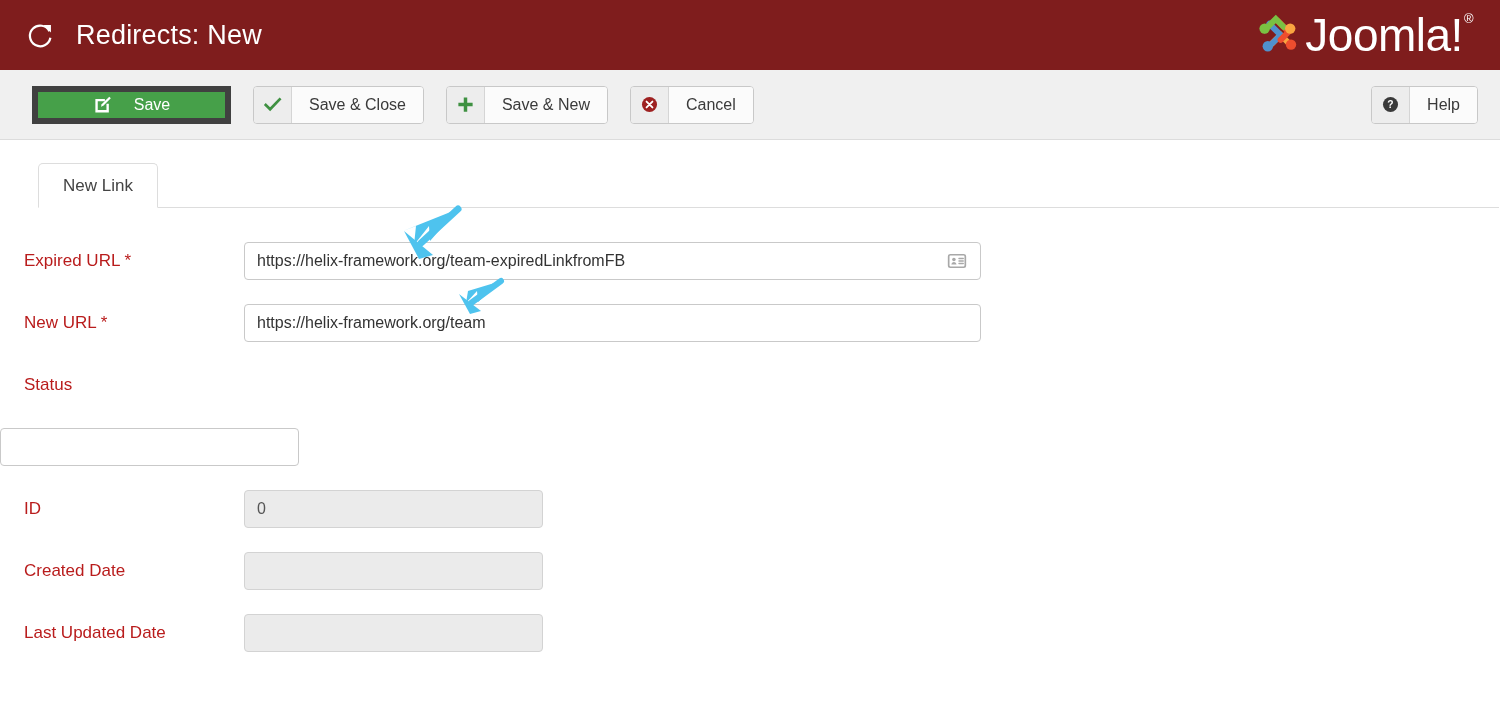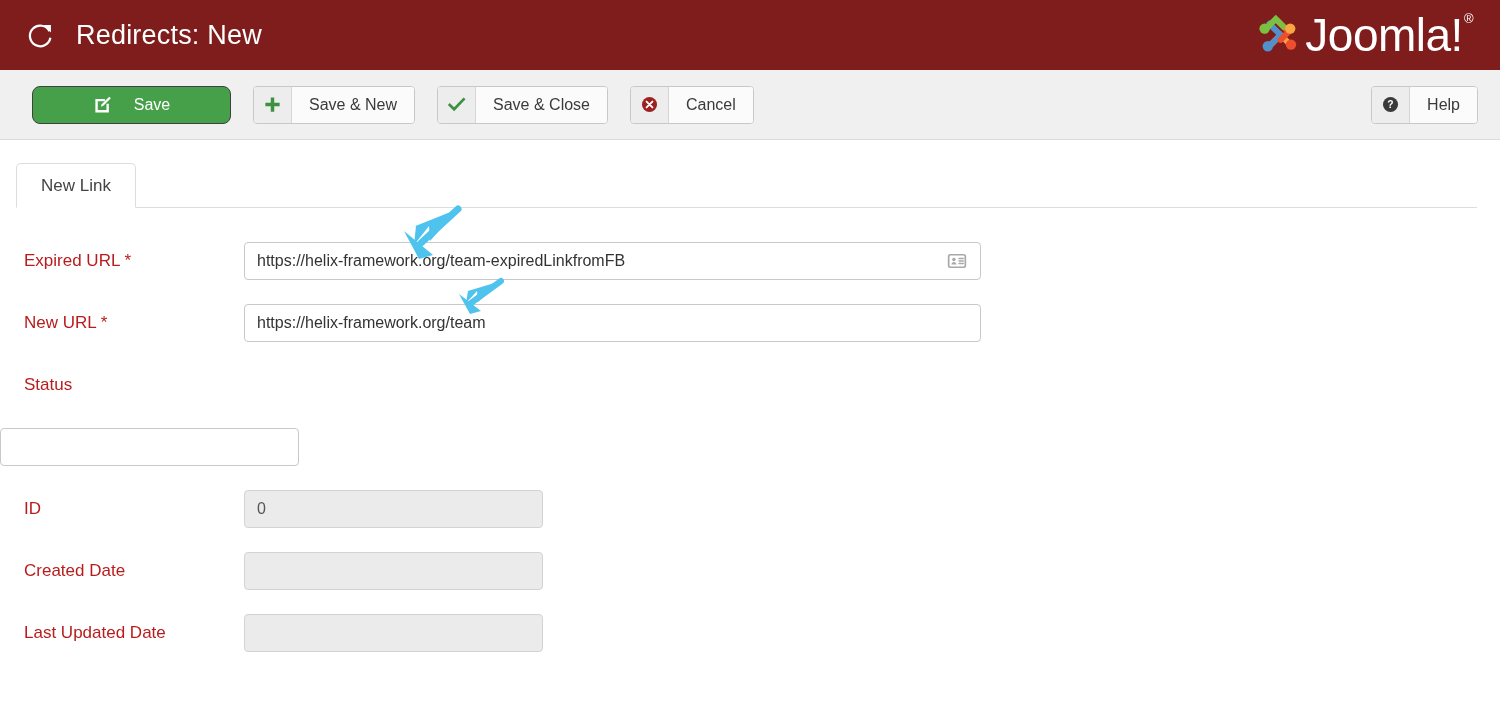--- a/index.html
+++ b/index.html
@@ -74,22 +74,22 @@
     display: flex;
     align-items: center;
     justify-content: space-between;
     padding: 0 22px 0 32px;
   }
   .toolbar-group { display: flex; align-items: center; gap: 22px; }
 
   .btn-save {
     height: 38px;
     background: #46a049;
-    border: 1px solid #404040;
-    border-radius: 8px;
+    border: 6px solid #404040;
+    border-radius: 0;
     color: #ffffff;
     font-size: 16px;
     display: flex;
     align-items: center;
     justify-content: center;
     gap: 22px;
     padding: 0 18px;
     min-width: 199px;
     cursor: pointer;
   }
@@ -121,21 +121,21 @@
     background: #fbfbfb;
     white-space: nowrap;
   }
   .icon-18 { width: 19px; height: 19px; display: block; }
 
   
   .content { padding: 0 0 0 0; position: relative; }
 
   .tabs {
     position: relative;
-    margin: 23px 0 0 16px;
+    margin: 23px 0 0 38px;
     height: 45px;
   }
   .tab-active {
     position: absolute;
     left: 0;
     top: 0;
     height: 45px;
     padding: 0 24px;
     display: flex;
     align-items: center;
@@ -280,33 +280,33 @@
           <path d="M3 5 h12 v3 H6 v11 h11 v-8 h3 v11 H3 Z" fill="#ffffff"></path>
           <path d="M20.5 2.2 l2 2 -9.5 9.5 -3 1 1 -3 Z" fill="#ffffff"></path>
         </svg>
       </span>
       <span>Save</span>
     </div>
 
     <div class="btn-split">
       <span class="seg-icon">
         <svg class="icon-18" viewBox="0 0 24 24" width="19" height="19" xmlns="http://www.w3.org/2000/svg">
+          <path d="M3.5 12.5 l5.5 5.5 L21 5.5" stroke="#3f9142" stroke-width="3.4" fill="none" stroke-linecap="square"></path>
+        </svg>
+      </span>
+      <span class="seg-label">Save &amp; Close</span>
+    </div>
+
+    <div class="btn-split">
+      <span class="seg-icon">
+        <svg class="icon-18" viewBox="0 0 24 24" width="19" height="19" xmlns="http://www.w3.org/2000/svg">
           <path d="M9.8 3 h4.4 v6.8 H21 v4.4 h-6.8 V21 H9.8 v-6.8 H3 V9.8 h6.8 Z" fill="#3f9142"></path>
         </svg>
       </span>
       <span class="seg-label">Save &amp; New</span>
-    </div>
-
-    <div class="btn-split">
-      <span class="seg-icon">
-        <svg class="icon-18" viewBox="0 0 24 24" width="19" height="19" xmlns="http://www.w3.org/2000/svg">
-          <path d="M3.5 12.5 l5.5 5.5 L21 5.5" stroke="#3f9142" stroke-width="3.4" fill="none" stroke-linecap="square"></path>
-        </svg>
-      </span>
-      <span class="seg-label">Save &amp; Close</span>
     </div>
 
     <div class="btn-split">
       <span class="seg-icon">
         <svg class="icon-18" viewBox="0 0 24 24" width="19" height="19" xmlns="http://www.w3.org/2000/svg">
           <circle cx="12" cy="12" r="9.5" fill="#9e2121"></circle>
           <path d="M8.3 8.3 L15.7 15.7 M15.7 8.3 L8.3 15.7" stroke="#ffffff" stroke-width="2.4" stroke-linecap="round"></path>
         </svg>
       </span>
       <span class="seg-label">Cancel</span>

